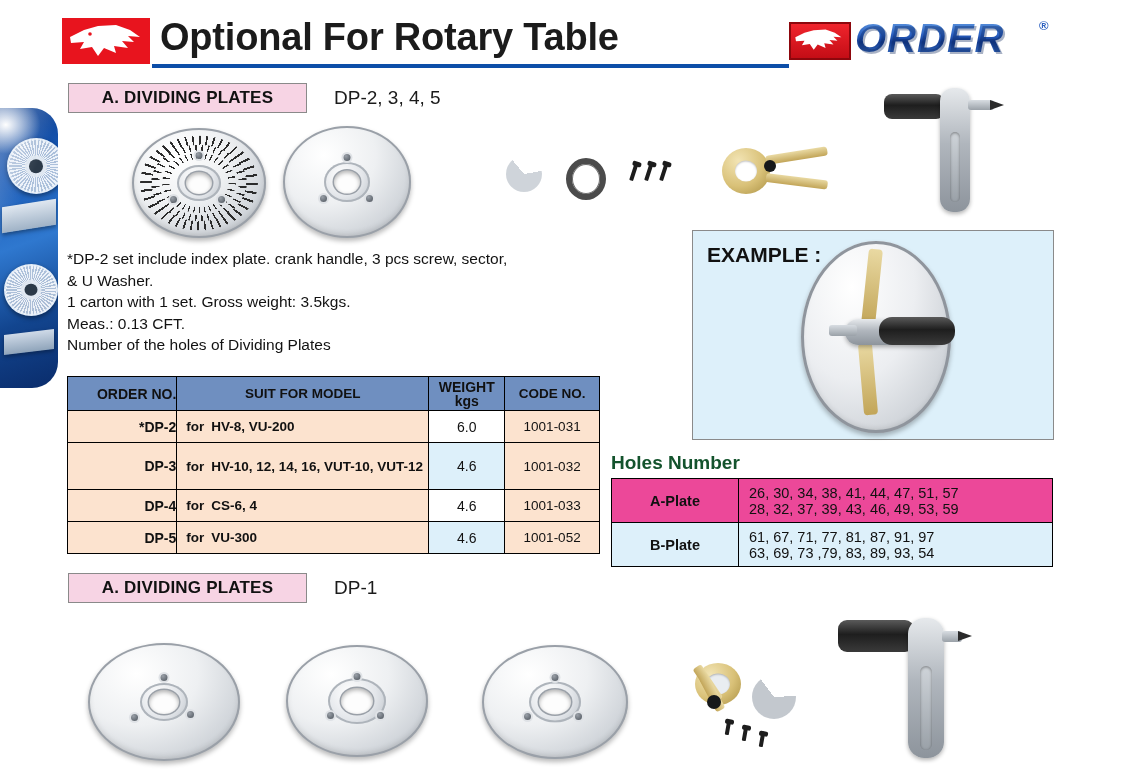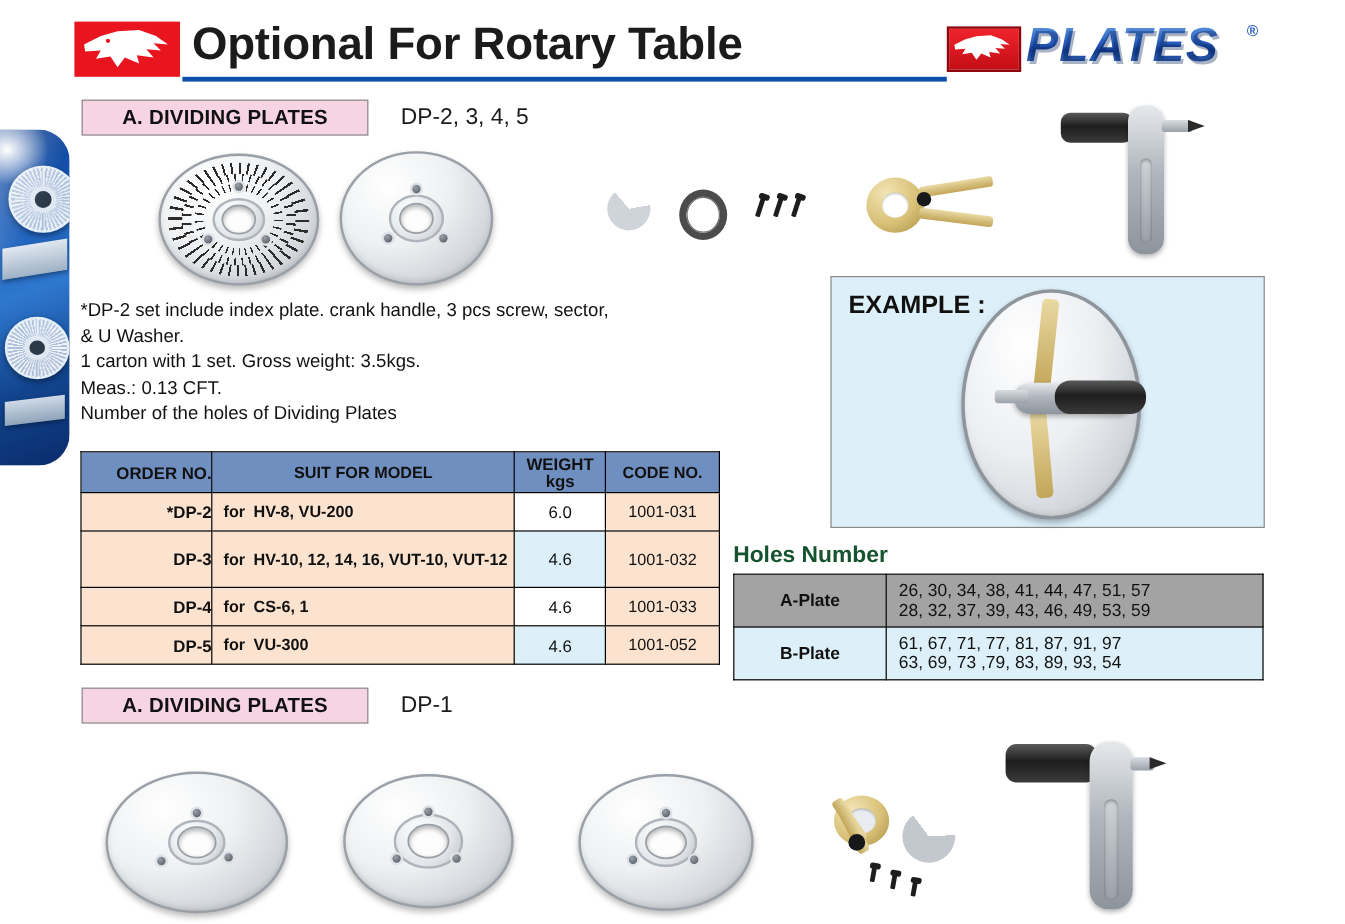--- a/index.html
+++ b/index.html
@@ -147,21 +147,21 @@
     position:absolute;left:611px;top:478px;width:442px;
     border-collapse:collapse;
   }
   #holes-table td{border:1px solid #000;padding:0;}
   #holes-table .h-name{
     width:126px;text-align:center;font-weight:bold;font-size:14.5px;height:43px;color:#111;
   }
   #holes-table .h-vals{
     padding:3px 0 3px 10px;font-size:14.5px;line-height:16px;color:#111;
   }
-  #holes-table .r-white td{background:#a3a3a3;}
+  #holes-table .r-white td{background:#ec4899;}
   #holes-table .r-blue td{background:#ddf0fa;}
 
   
   .art{position:absolute;}
   .plate{position:absolute;border-radius:50%;}
   .plate .face{
     position:absolute;inset:0;border-radius:50%;
     background:radial-gradient(ellipse at 32% 26%, #ffffff 0%, #eef0f2 42%, #c9ced4 82%, #a7adb5 100%);
     box-shadow:inset 0 -3px 6px rgba(0,0,0,.16);
   }
@@ -263,21 +263,21 @@
 
   <div id="page-title">Optional For Rotary Table</div>
   <div id="title-rule"></div>
 
   <div id="brand-logo">
     <div class="bmark">
       <svg width="50" height="28" viewBox="0 0 76 36">
         <path d="M2 14 L16 7 L30 3 L48 2 L62 7 L72 14 L60 13 L66 19 L54 18 L60 25 L46 23 L48 30 L36 25 L30 33 L24 24 L12 26 L16 19 L3 20 Z" fill="#ffffff"></path>
       </svg>
     </div>
-    <div id="brand-word">PLATES</div>
+    <div id="brand-word">ORDER</div>
     <div id="brand-reg">®</div>
   </div>
 </div>
 
 <div class="sec-tag" id="sec-a1">A. DIVIDING PLATES</div>
 <div class="sec-model" id="sec-a1-model">DP-2, 3, 4, 5</div>
 
 <div class="art plate" style="left:132px;top:128px;width:134px;height:110px;">
   <div class="face"></div>
   <div class="edge"></div>
@@ -372,21 +372,21 @@
         </div>
       </td>
       <td class="c-weight w-blue">4.6</td>
       <td class="c-code">1001-032</td>
     </tr>
     <tr>
       <td class="c-order">DP-4</td>
       <td class="c-model">
         <div class="model-cell">
           <span class="pre">for</span>
-          <span class="val">CS-6, 1</span>
+          <span class="val">CS-6, 4</span>
         </div>
       </td>
       <td class="c-weight w-white">4.6</td>
       <td class="c-code">1001-033</td>
     </tr>
     <tr>
       <td class="c-order">DP-5</td>
       <td class="c-model">
         <div class="model-cell">
           <span class="pre">for</span>

